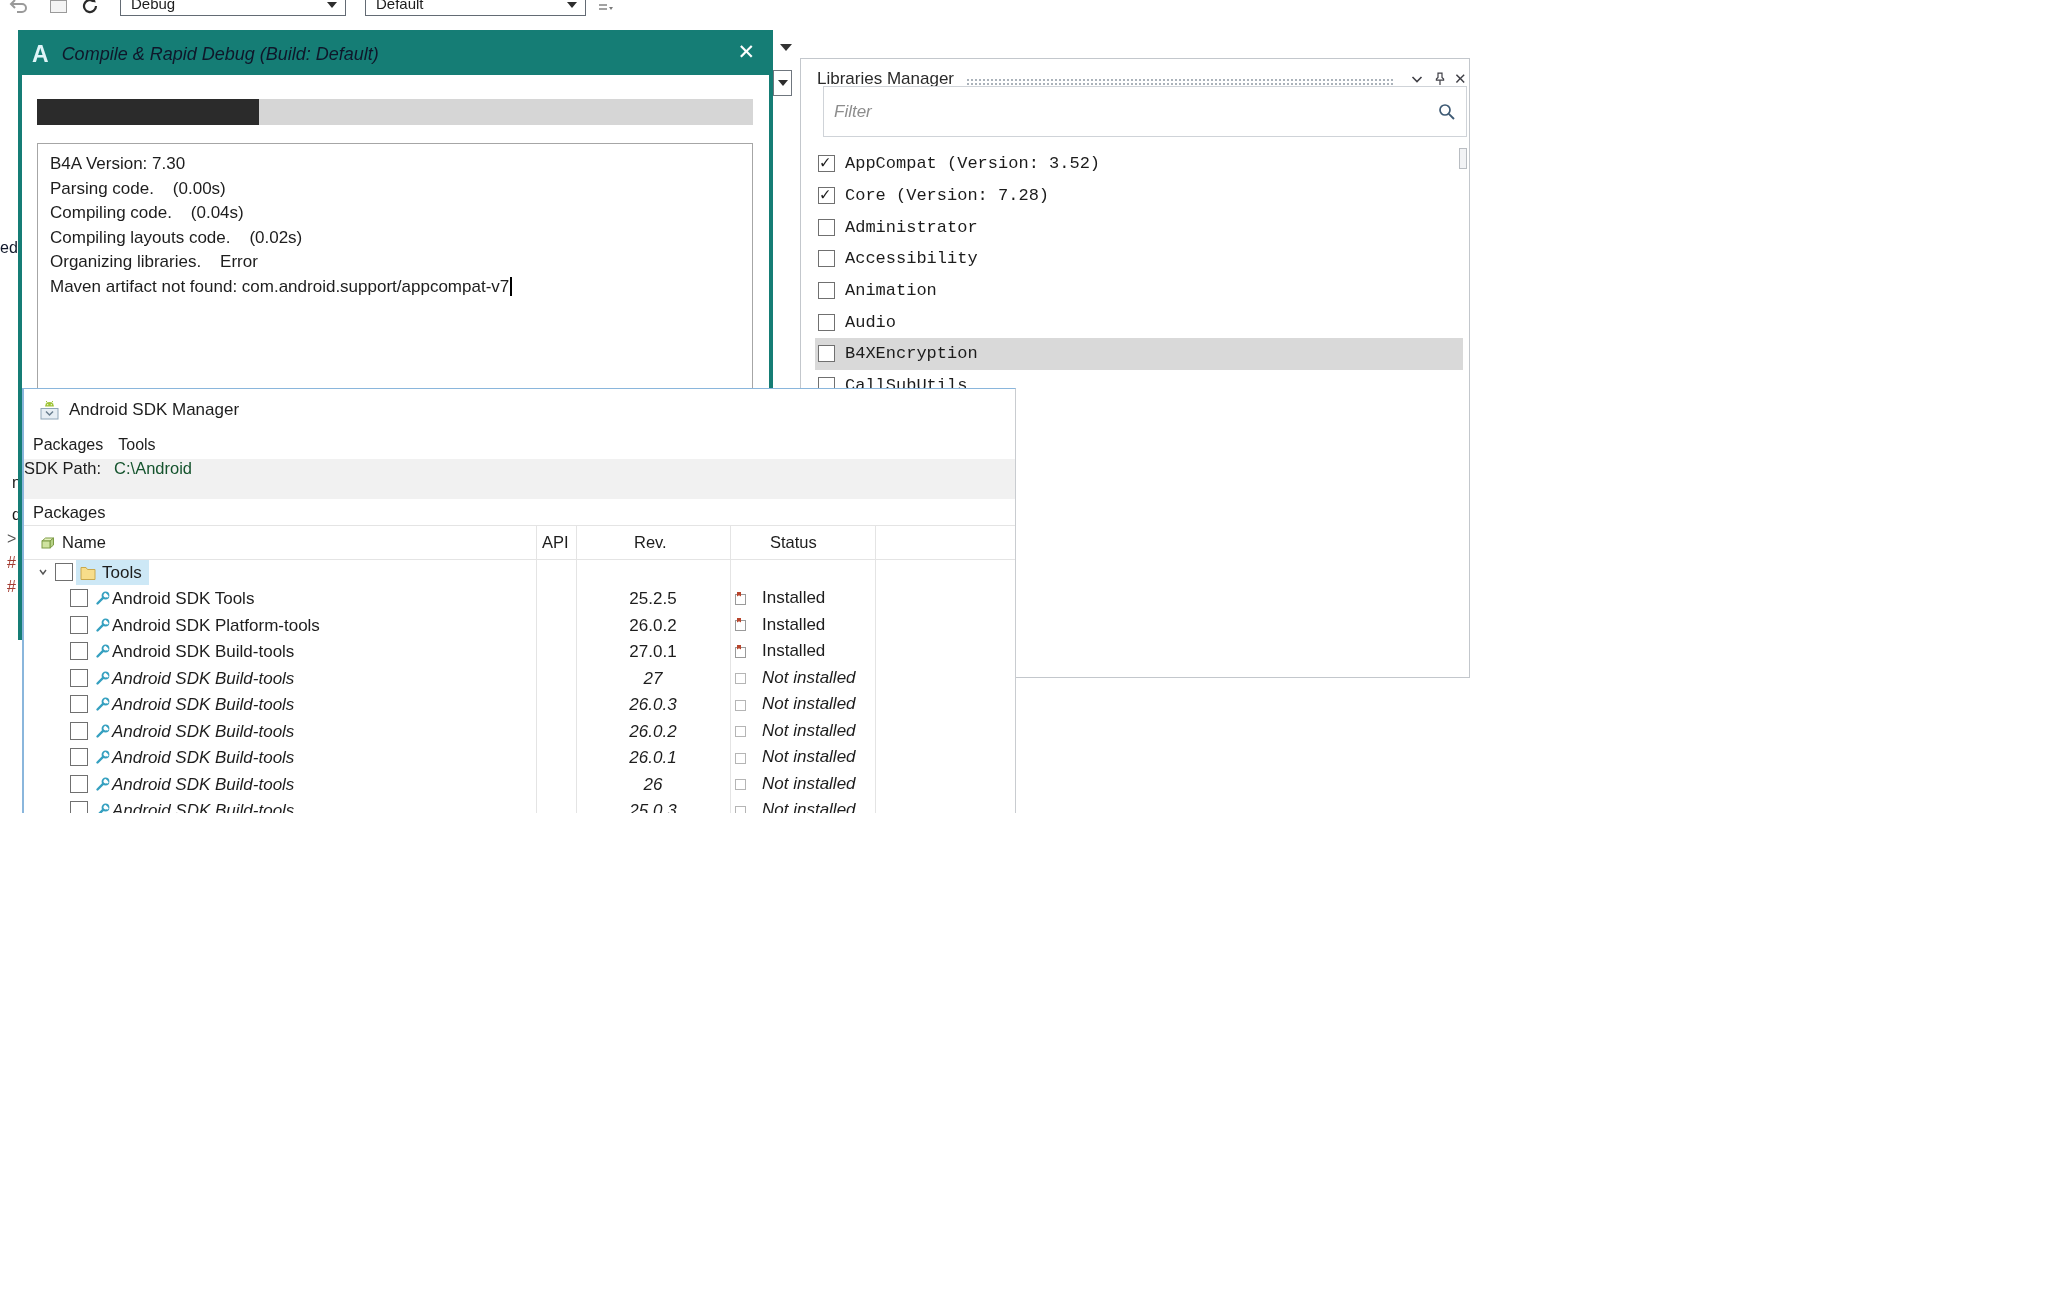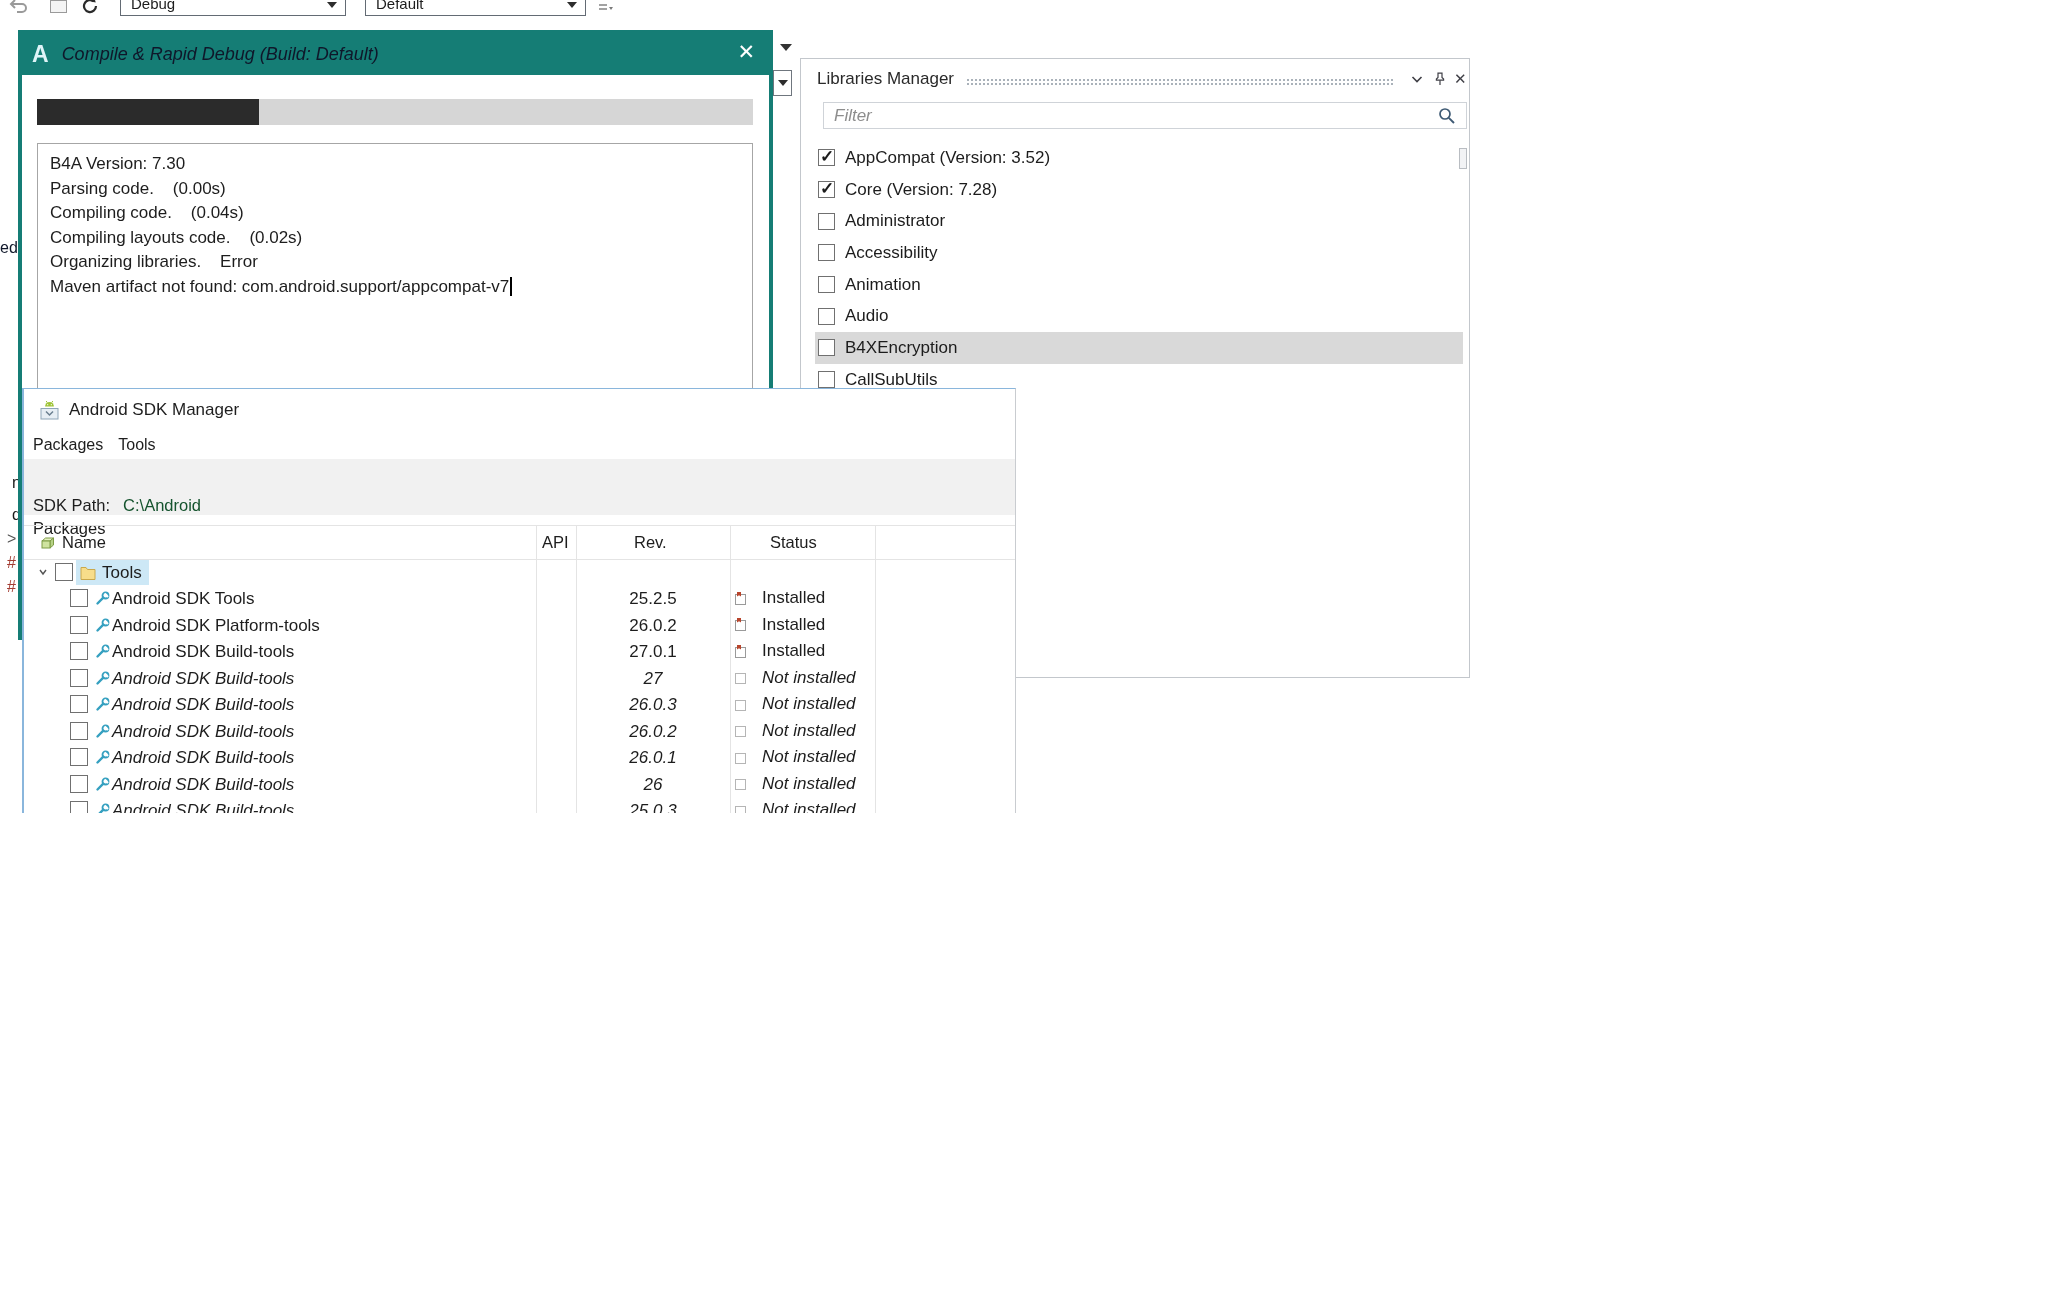--- a/index.html
+++ b/index.html
@@ -41,28 +41,28 @@
   .lib-panel { position:absolute; left:800px; top:30px; width:670px; height:620px;
     background:#fff; border:1px solid #c3c7cc; z-index:5; overflow:hidden;margin-top:28px; }
   .lib-header { position:relative; height:40px; display:flex; align-items:center; padding:0 12px 0 16px; }
   .lib-title { font-size:17px; color:#2a2a2a; white-space:nowrap; }
   .grip { flex:1; height:9px; margin:6px 10px 0 12px;
     background-image:radial-gradient(circle, #aab2ba 1px, transparent 1.2px);
     background-size:4px 4px; }
   .hdr-ic { width:18px; height:18px; display:flex; align-items:center; justify-content:center; margin-left:5px; }
   .lib-close { margin-left:5px; margin-right:-8px; color:#3f3f46; font-size:15px; width:11px; overflow:hidden; }
 
-  .lib-filter { position:absolute; left:22px; top:43px; width:644px; height:27px;
+  .lib-filter { position:absolute; left:22px; top:27px; width:644px; height:51px;
     border:1px solid #cfd3d8; display:flex; align-items:center; background:#fff; }
   .lib-filter input { flex:1; border:none; outline:none; font-size:17px; color:#444;
     padding:0 10px; font-family:inherit; background:transparent; height:100%; }
   .lib-filter input::placeholder { color:#8d8d8d; font-style:italic; }
   .magnifier { width:22px; margin-right:6px; display:flex; }
 
-  .lib-list { position:absolute; left:14px; top:83px; width:648px; }
+  .lib-list { position:absolute; left:14px; top:89px; width:648px;font-family:Liberation Mono, monospace; }
   .lib-item { height:31.7px; display:flex; align-items:center; padding-left:3px; }
   .lib-item.selected { background:var(--rowHighlight, #d9d9d9); }
   .checkbox { width:17px; height:17px; border:1px solid #707070; background:#fff; flex:0 0 auto; position:relative; }
   .lib-item .checkbox { margin-right:10px; }
   .lib-item.checked .checkbox::after { content:"✓"; position:absolute; left:1px; top:-4px;
     font-size:17px; font-weight:bold; color:#1c1c1c; }
   .lib-label { font-size:17px; color:#1c1c1c; white-space:nowrap; }
   .lib-scroll { position:absolute; right:2px; top:89px; width:8px; height:21px;
     border:1px solid #b9bdc2; background:#f2f3f5; }
 
@@ -84,21 +84,21 @@
   
   .sdk-window { position:absolute; left:22px; top:388px; width:994px; height:425px;
     background:#fff; border-top:1px solid var(--windowBorderBlue, #8ab6dc);
     border-left:2px solid var(--windowBorderBlue, #8ab6dc);
     border-right:1px solid #c9ccd0; z-index:20; overflow:hidden; }
   .sdk-titlebar { height:42px; display:flex; align-items:center; padding-left:15px; }
   .android-icon { margin-right:9px; display:flex; }
   .sdk-title { font-size:17px; color:#1e1e1e; }
   .sdk-menubar { height:28px; display:flex; gap:15px; padding-left:9px; align-items:center; }
   .menu-item { font-size:16px; color:#1e1e1e; }
-  .sdk-path { height:56px; background:#f1f1f1; display:flex; align-items:flex-end; padding-left:9px; font-size:16.5px; }
+  .sdk-path { height:40px; background:#f1f1f1; display:flex; align-items:flex-start; font-size:16.5px; }
   .sdk-path-value { color:#14532d; margin-left:13px; }
   .sdk-section-label { height:26px; display:flex; align-items:center; padding-left:9px; font-size:16.5px; }
 
   .sdk-table { position:absolute; left:0; top:136px; right:0; bottom:0; border-top:1px solid #e4e4e4; }
   .col-sep { position:absolute; top:0; bottom:0; width:1px; background:#e4e4e4; }
   .sep1 { left:512px; } .sep2 { left:552px; } .sep3 { left:706px; } .sep4 { left:851px; }
   .sdk-thead { position:relative; height:34px; border-bottom:1px solid #e4e4e4; font-size:16.5px; }
   .pkg-icon { position:absolute; left:16px; top:9px; display:flex; }
   .th-name { position:absolute; left:38px; top:7px; }
   .th-api { position:absolute; left:518px; top:7px; }

